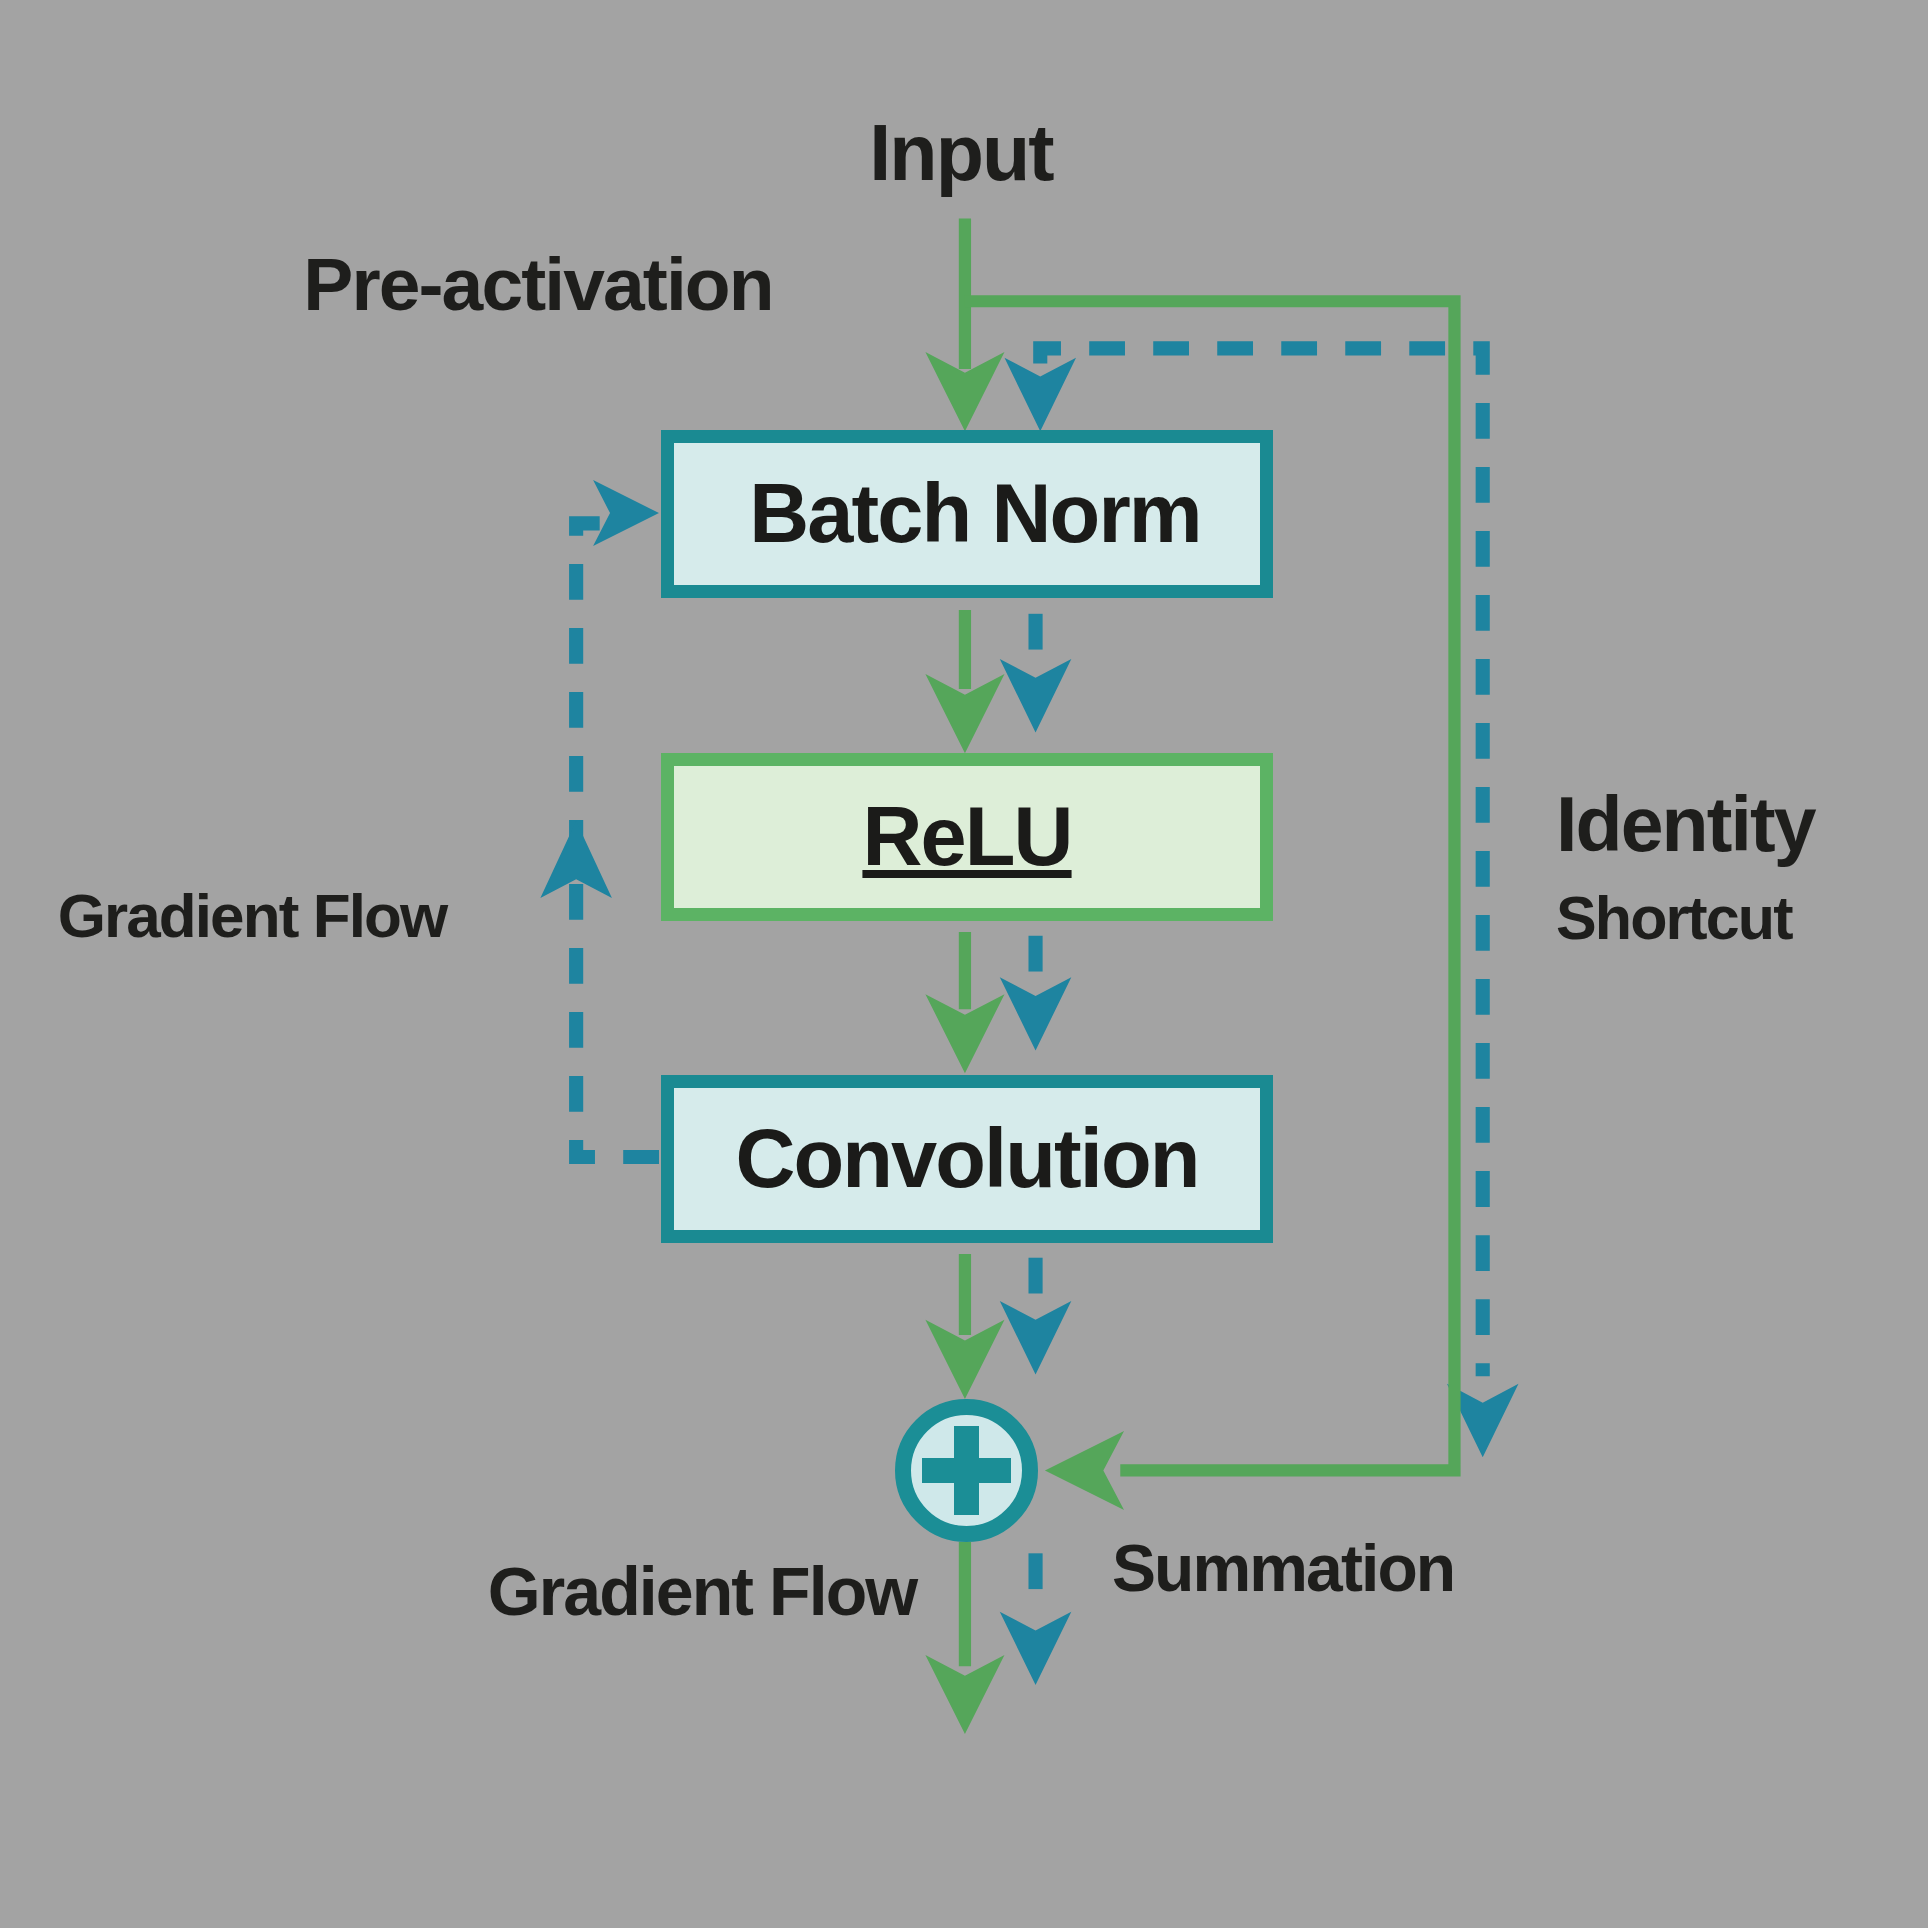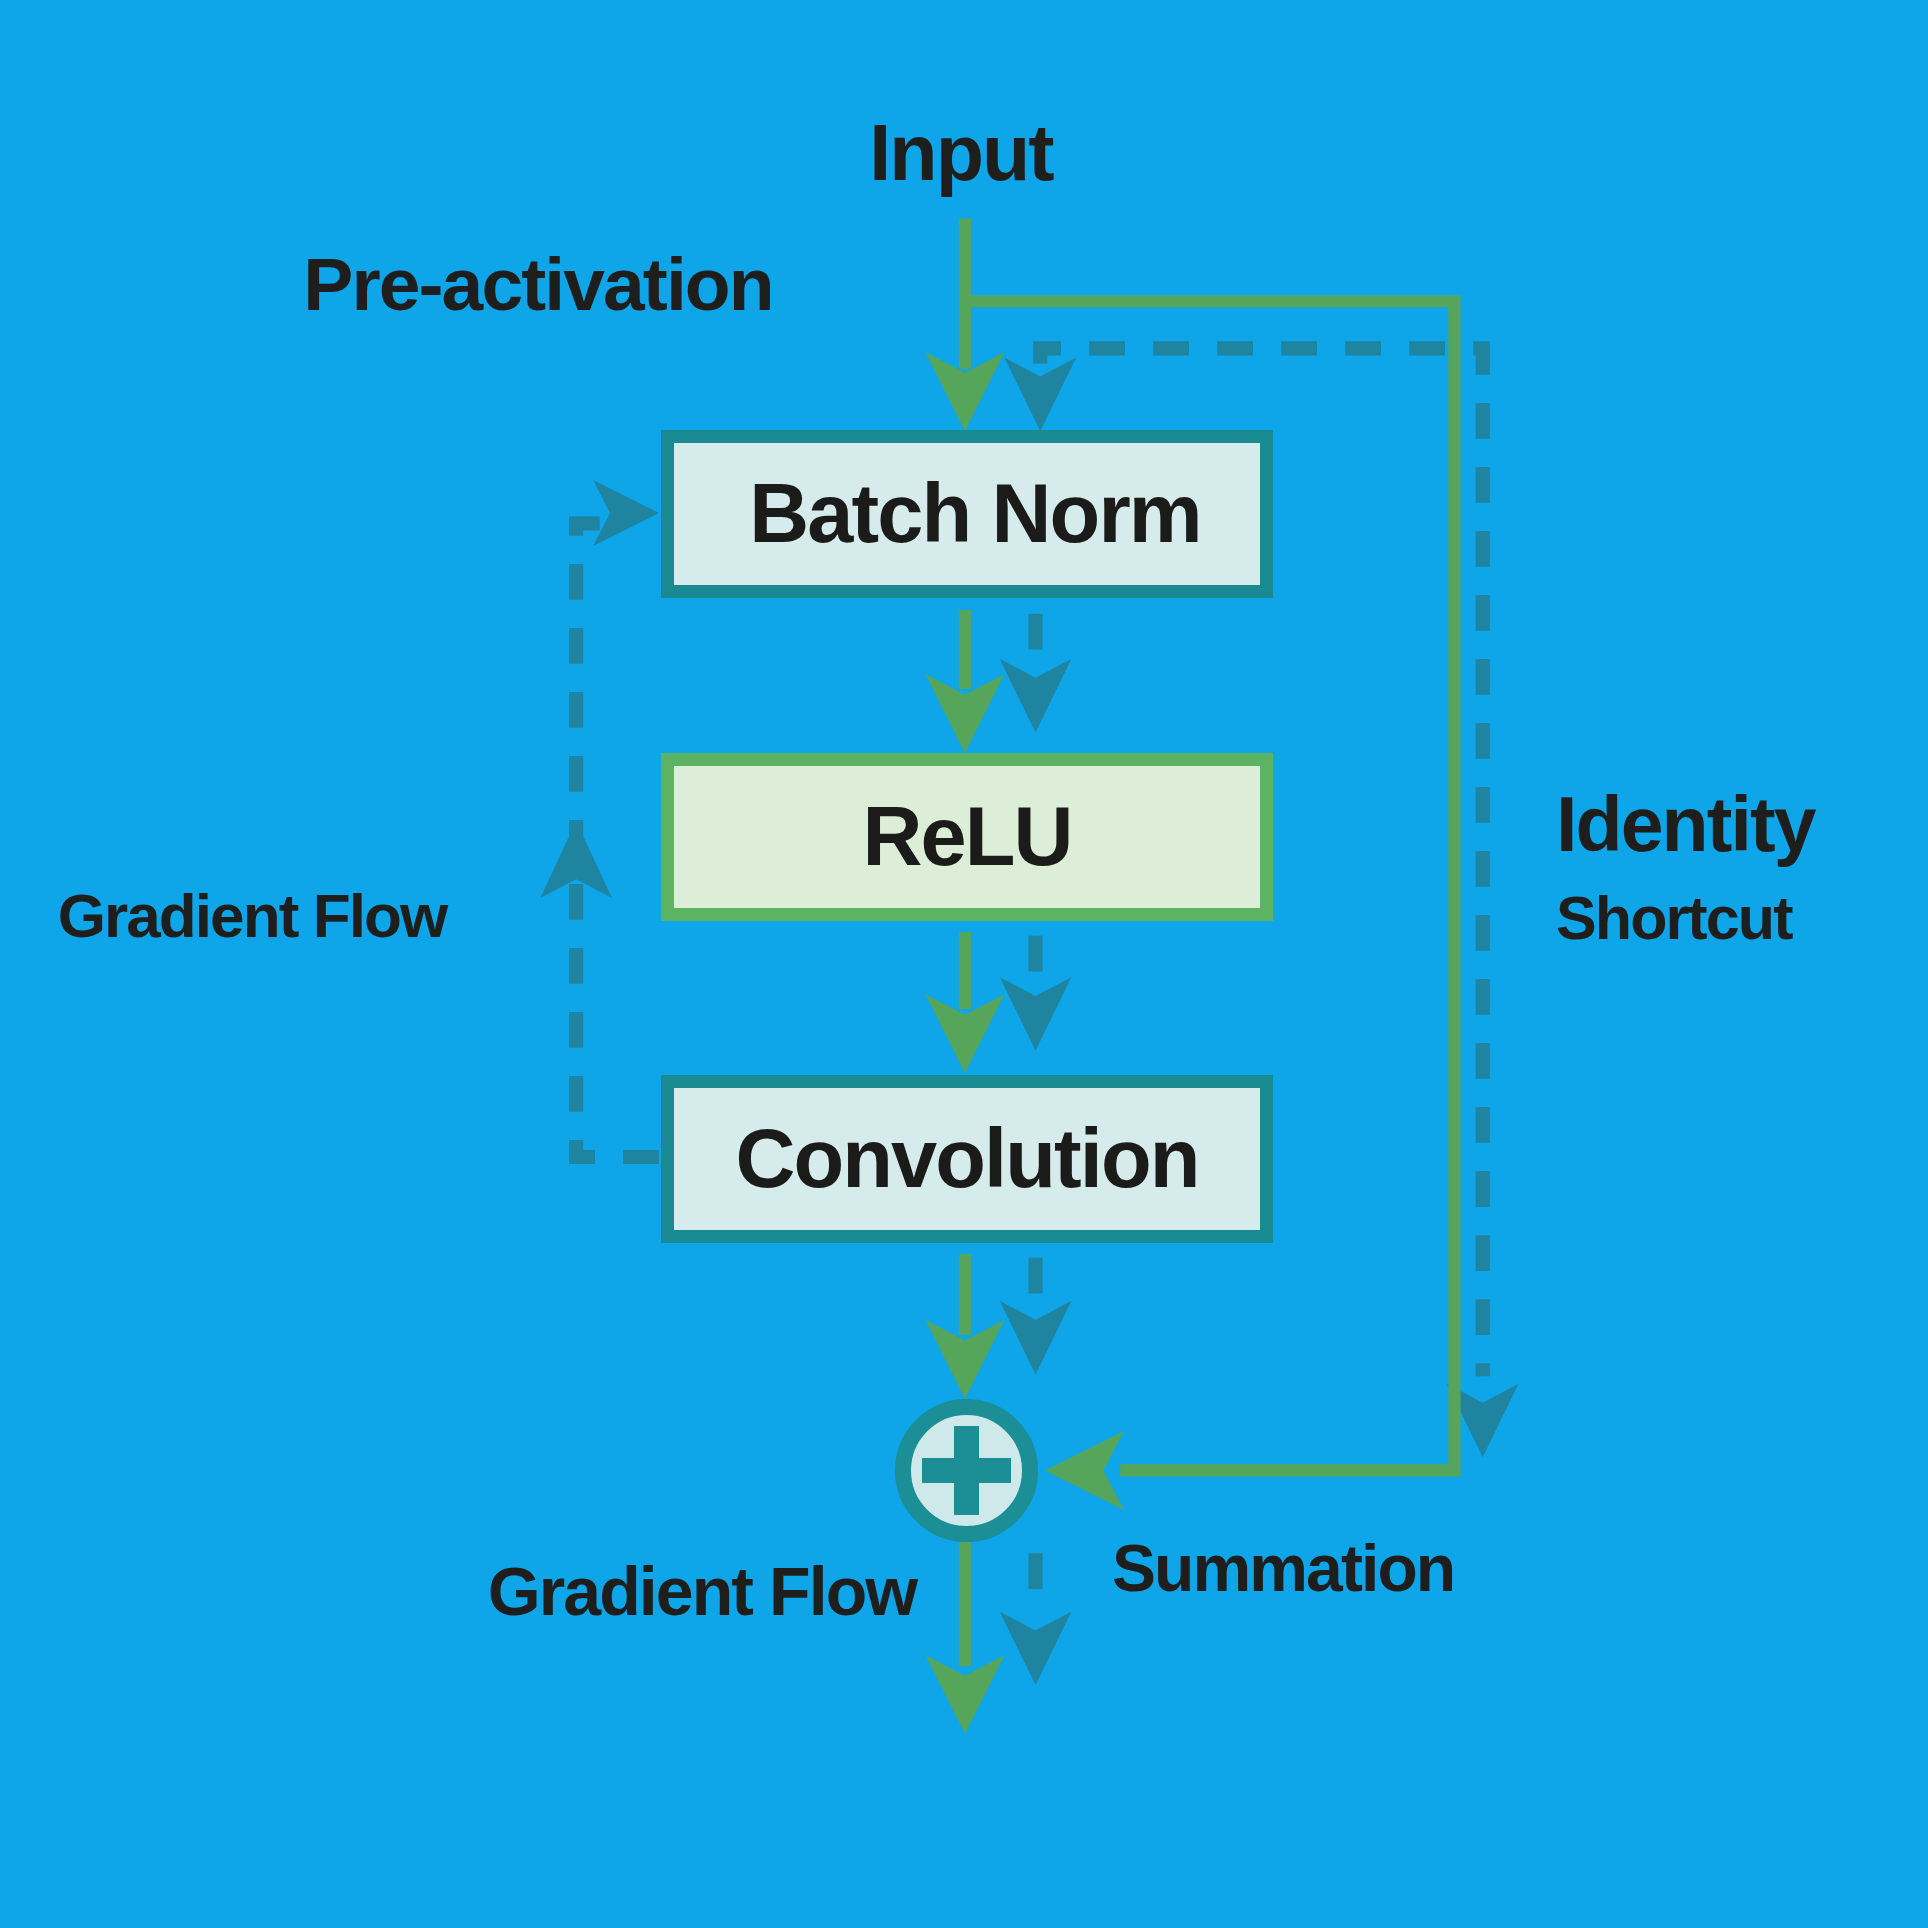--- a/index.html
+++ b/index.html
@@ -1,21 +1,21 @@
 <!DOCTYPE html>
 <html style="font-size:15px"><head>
 <meta charset="utf-8">
 <style>
   html, body { margin: 0; padding: 0; }
   body { background: #f5f4f1; }
   .canvas {
     position: relative;
     width: 1928px;
     height: 1928px;
-    background: #0ea5e9;
+    background: #a3a3a3;
     overflow: hidden;
     font-family: "Liberation Sans", "DejaVu Sans", sans-serif;
     color: #1e1e1c;
   }
   svg.wires {
     position: absolute;
     left: 0; top: 0;
     width: 1928px; height: 1928px;
     z-index: 1;
   }
@@ -128,21 +128,21 @@
 
   <div class="label" style="left:1112px; top:1497px; font-size:66px;margin-top:33px;">Summation</div>
 
   <div class="label centered" style="left:702px; top:1591px; font-size:68px;">Gradient Flow</div>
 
 
   <div class="node teal" style="left:661px; top:430px;padding-left:16px;">
     <span>Batch Norm</span>
   </div>
 
-  <div class="node green" style="left:661px; top:753px;">
+  <div class="node green" style="left:661px; top:753px;text-decoration:underline;">
     <span>ReLU</span>
   </div>
 
   <div class="node teal" style="left:661px; top:1075px;">
     <span>Convolution</span>
   </div>
 
   <div class="sum-circle">
     <div class="plus-bar h"></div>
     <div class="plus-bar v"></div>

